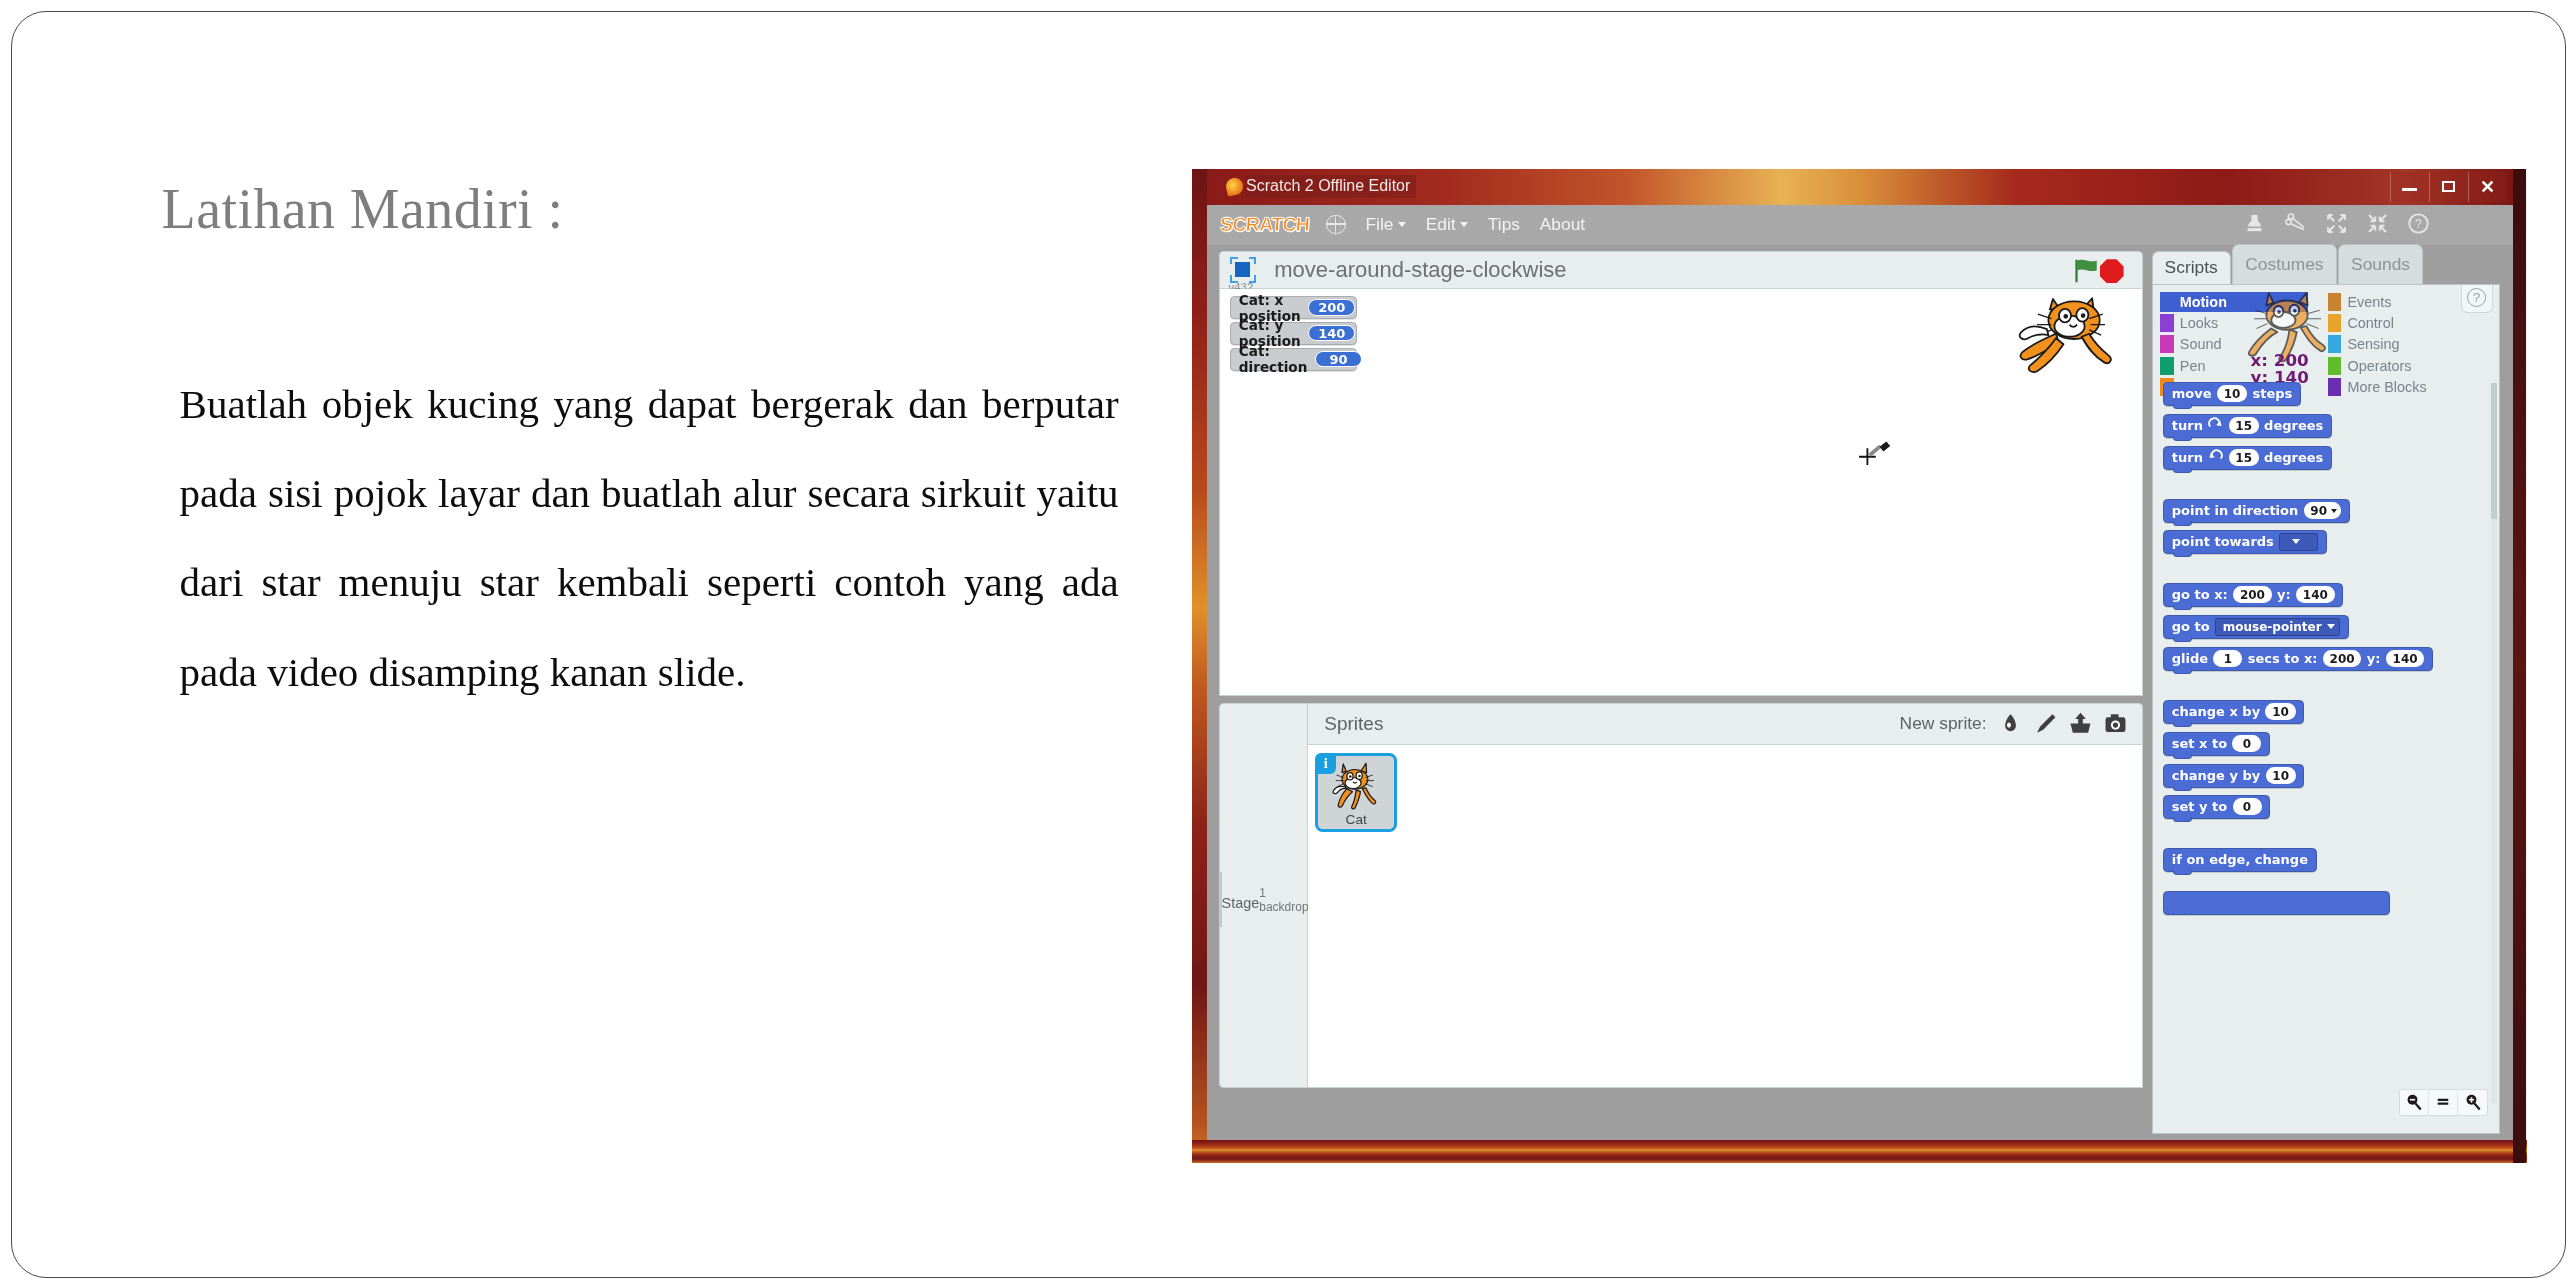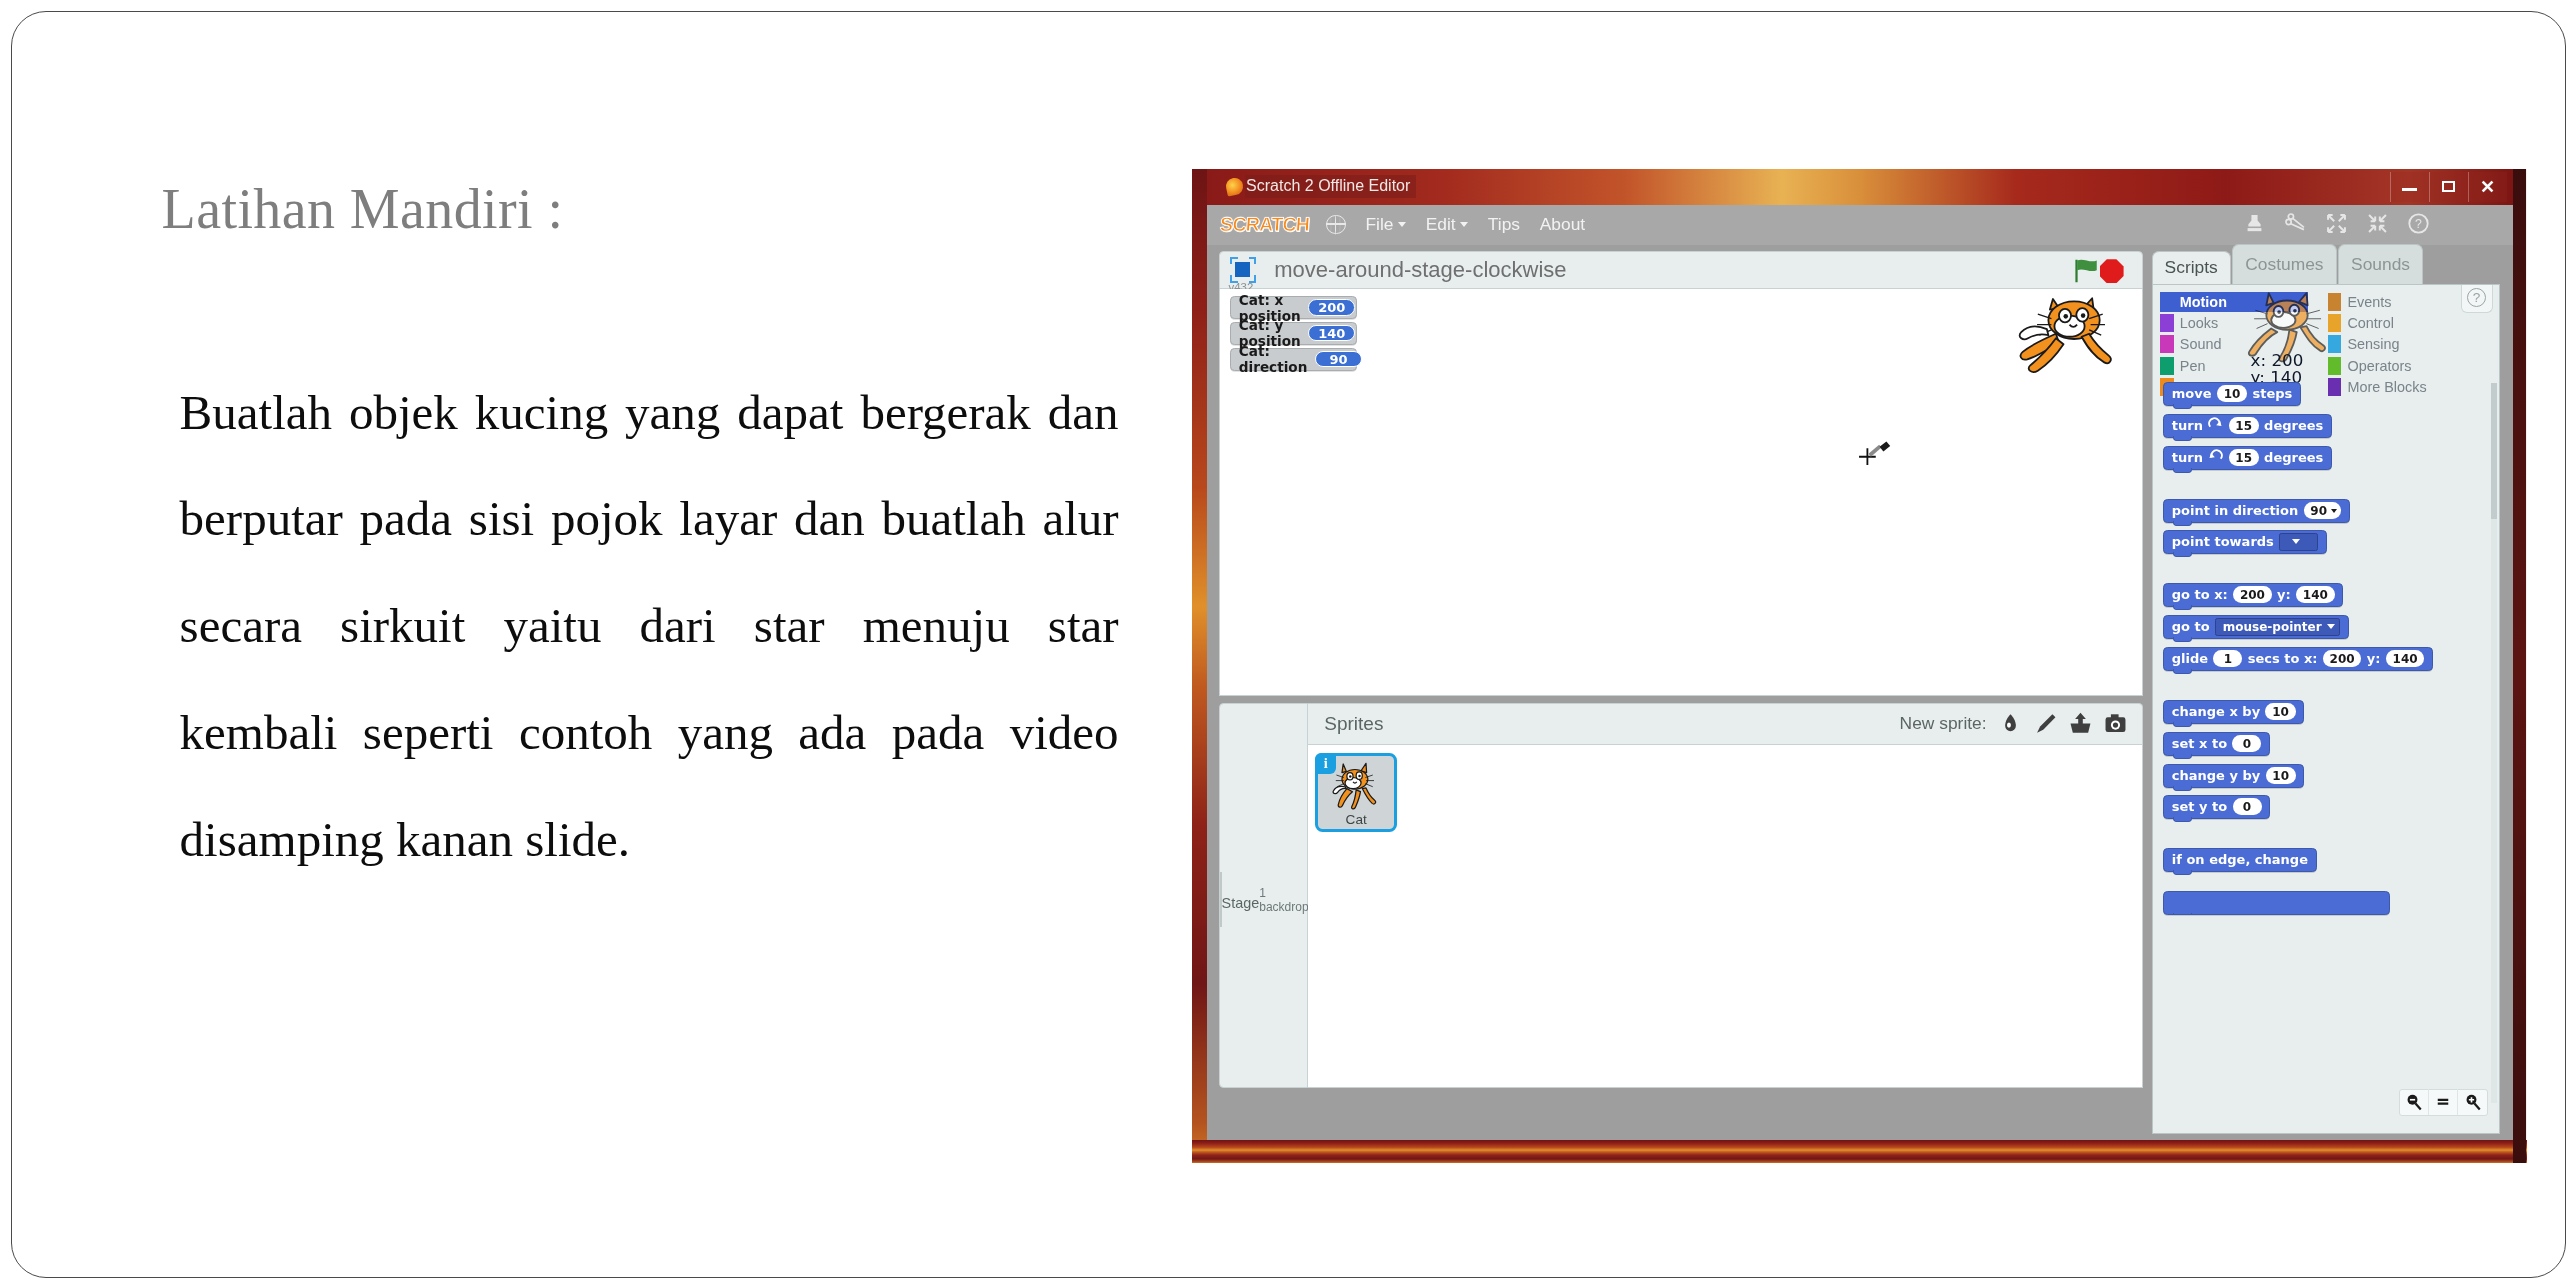--- a/index.html
+++ b/index.html
@@ -28,21 +28,21 @@
     font-size: 56px;
     color: #7e7e7e;
     letter-spacing: 0.4px;
     white-space: nowrap;
   }
   #slide-body {
     position: absolute;
     left: 168px; top: 348px;
     width: 939px;
     font-family: "Liberation Serif", serif;
-    font-size: 49px;
+    font-size: 41px;
     line-height: 2.18;
     color: #0d0d0d;
     text-align: justify;
   }
 
   
   #scratch-window {
     position: absolute;
     left: 1180px; top: 157px;
     width: 1335px; height: 994px;
@@ -368,21 +368,21 @@
 
   
   #drag-ghost {
     position: absolute; left: 85px; top: 7.6px;
     width: 98px; height: 73px; opacity: 0.85;
     pointer-events: none;
   }
   #drag-ghost-coords {
     position: absolute; left: 98px; top: 65px;
     font-family: "DejaVu Sans", sans-serif;
-    font-weight: normal; font-size: 16.7px; color: #0f172a;
+    font-weight: bold; font-size: 16.7px; color: #701a75;
     white-space: nowrap;
   }
 </style>
 </head>
 <body>
 
 <div id="slide-frame">
 
   <div id="slide-title">Latihan Mandiri :</div>
   <div id="slide-body">Buatlah objek kucing yang dapat bergerak dan berputar pada sisi pojok layar dan buatlah alur secara sirkuit yaitu dari star menuju star kembali seperti contoh yang ada pada video disamping kanan slide.</div>

